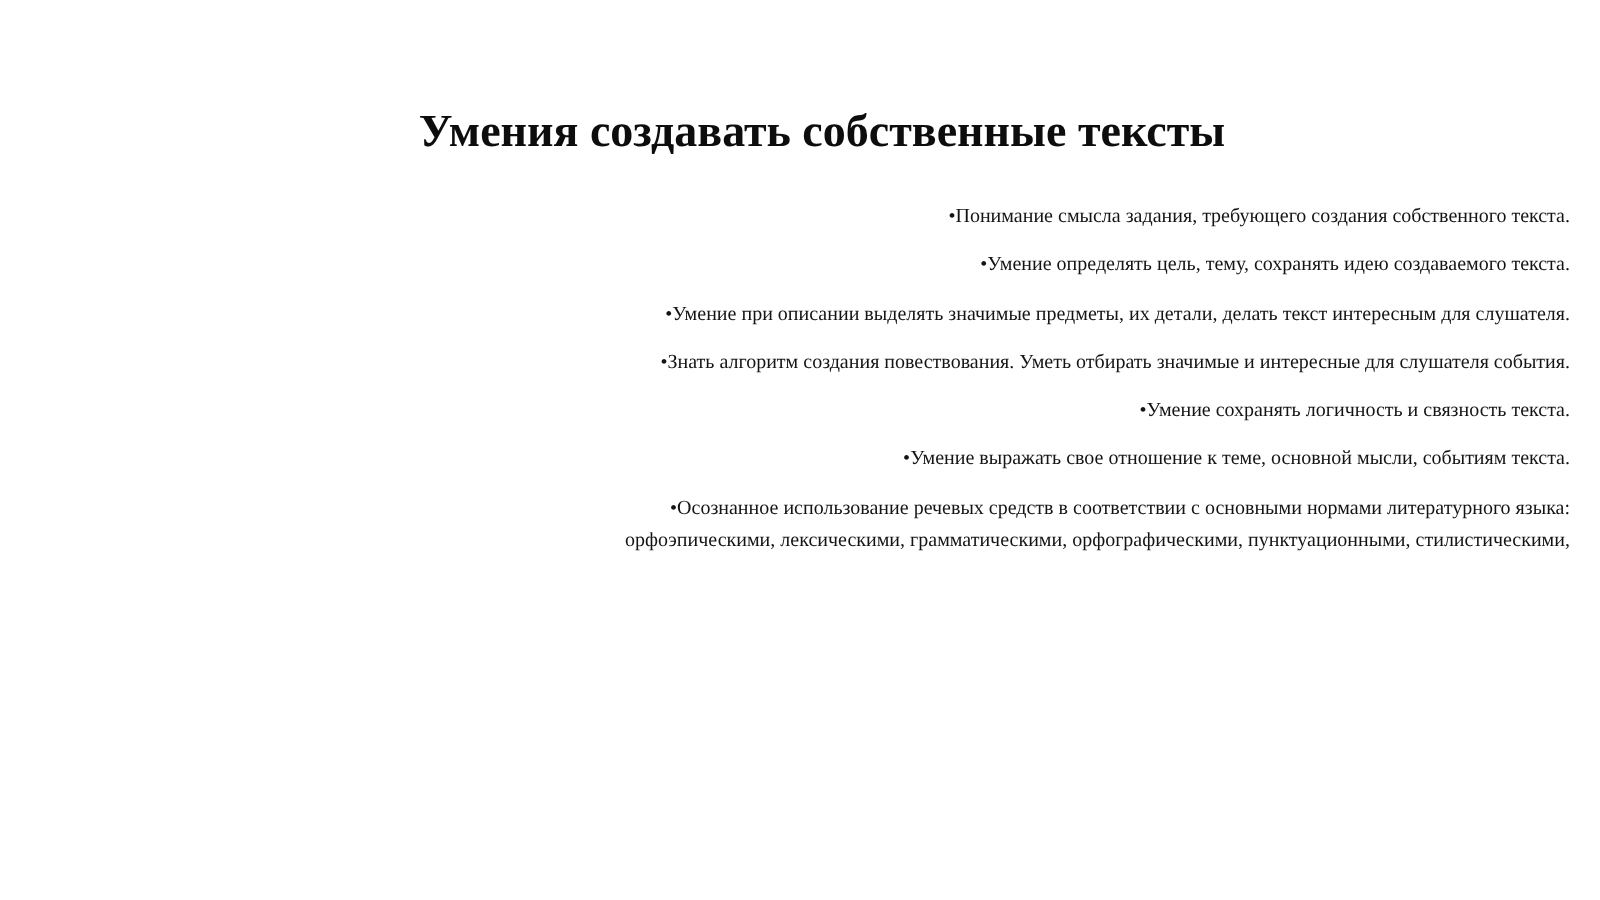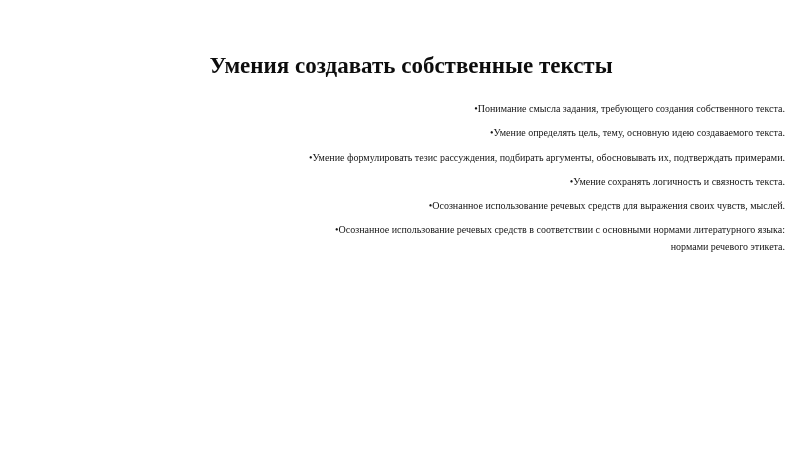--- a/index.html
+++ b/index.html
@@ -62,22 +62,23 @@
     }
   </style>
 </head>
 <body>
 
 <div class="slide">
   <h1 class="title">Умения создавать собственные тексты</h1>
 
   <ul class="list">
     <li class="item"><span class="bullet">•</span><span>Понимание смысла задания, требующего создания собственного текста.</span></li>
-    <li class="item"><span class="bullet">•</span><span>Умение определять цель, тему, основную идею создаваемого текста.</span></li>
-    <li class="item"><span class="bullet">•</span><span>Умение формулировать тезис рассуждения, подбирать аргументы, обосновывать их, подтверждать примерами.</span></li>
+    <li class="item"><span class="bullet">•</span><span>Умение определять цель, тему, сохранять идею создаваемого текста.</span></li>
+    <li class="item"><span class="bullet">•</span><span>Умение при описании выделять значимые предметы, их детали, делать текст интересным для слушателя.</span></li>
+    <li class="item"><span class="bullet">•</span><span>Знать алгоритм создания повествования. Уметь отбирать значимые и интересные для слушателя события.</span></li>
     <li class="item"><span class="bullet">•</span><span>Умение сохранять логичность и связность текста.</span></li>
-    <li class="item"><span class="bullet">•</span><span>Осознанное использование речевых средств для выражения своих чувств, мыслей.</span></li>
+    <li class="item"><span class="bullet">•</span><span>Умение выражать свое отношение к теме, основной мысли, событиям текста.</span></li>
     <li class="item wrap">
       <span class="wrap-line"><span class="bullet">•</span><span>Осознанное использование речевых средств в соответствии с основными нормами литературного языка:</span></span>
-      <span class="wrap-line">нормами речевого этикета.</span>
+      <span class="wrap-line">орфоэпическими, лексическими, грамматическими, орфографическими, пунктуационными, стилистическими,</span>
     </li>
   </ul>
 </div>
 
 </body></html>

